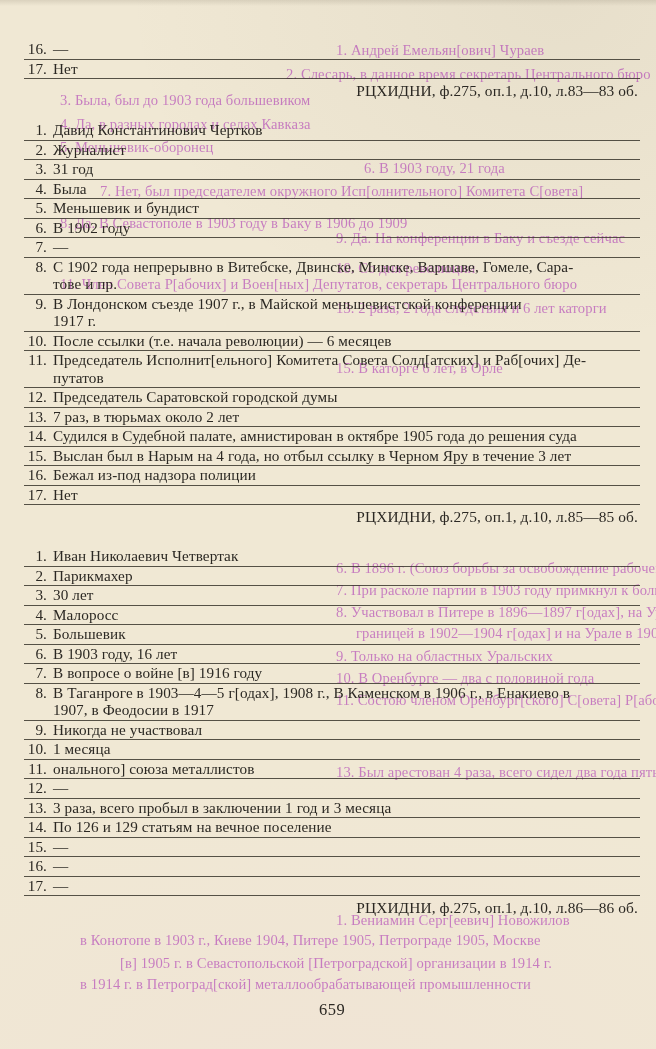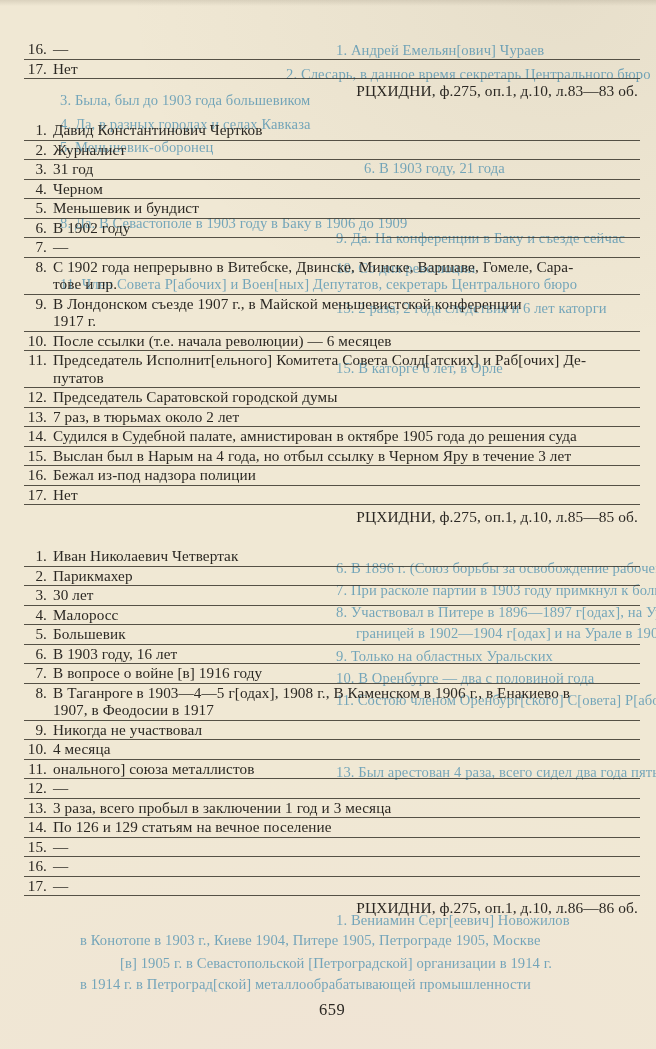--- a/index.html
+++ b/index.html
@@ -20,21 +20,21 @@
       radial-gradient(120% 60% at 85% 0%, rgba(110,100,80,0.07), rgba(0,0,0,0) 55%),
       radial-gradient(140% 50% at 50% 104%, rgba(240,220,215,0.35), rgba(0,0,0,0) 60%);
   }
 
   
   .bleed-layer { position: absolute; inset: 0; pointer-events: none; }
   .bleed {
     position: absolute;
     font-size: 14.6px;
     line-height: 17px;
-    color: #0369a1;
+    color: #a21caf;
     opacity: 0.52;
     filter: blur(0.3px);
     white-space: nowrap;
     letter-spacing: 0.1px;
   }
 
   .content {
     position: relative;
     padding: 40px 0 0 24px;
     width: 616px;
@@ -84,20 +84,21 @@
 
 <div class="paper-shade"></div>
 
 <div class="bleed-layer">
     <div class="bleed" style="left: 336px; top: 42px;">1. Андрей Емельян[ович] Чураев</div>
     <div class="bleed" style="left: 286px; top: 66px;">2. Слесарь, в данное время секретарь Центрального бюро</div>
     <div class="bleed" style="left: 60px; top: 92px;">3. Была, был до 1903 года большевиком</div>
     <div class="bleed" style="left: 60px; top: 116px;">4. Да, в разных городах и селах Кавказа</div>
     <div class="bleed" style="left: 60px; top: 139px;">5. Меньшевик-оборонец</div>
     <div class="bleed" style="left: 336px; top: 160px; margin-left: 28px;">6. В 1903 году, 21 года</div>
+    <div class="bleed" style="left: 100px; top: 183px;">7. Нет, был председателем окружного Исп[олнительного] Комитета С[овета]</div>
     <div class="bleed" style="left: 60px; top: 215px;">8. Да. В Севастополе в 1903 году в Баку в 1906 до 1909</div>
     <div class="bleed" style="left: 336px; top: 230px;">9. Да. На конференции в Баку и съезде сейчас</div>
     <div class="bleed" style="left: 336px; top: 260px;">10. Со дня революции</div>
     <div class="bleed" style="left: 60px; top: 276px;">11. Член Совета Р[абочих] и Воен[ных] Депутатов, секретарь Центрального бюро</div>
     <div class="bleed" style="left: 336px; top: 300px;">13. 2 раза, 2 года следствия и 6 лет каторги</div>
     <div class="bleed" style="left: 336px; top: 360px;">15. В каторге 6 лет, в Орле</div>
     <div class="bleed" style="left: 336px; top: 560px;">6. В 1896 г. (Союз борьбы за освобождение рабочего класса), 20 лет</div>
     <div class="bleed" style="left: 336px; top: 582px;">7. При расколе партии в 1903 году примкнул к большевикам</div>
     <div class="bleed" style="left: 336px; top: 604px;">8. Участвовал в Питере в 1896—1897 г[одах], на Урале в 1898, за</div>
     <div class="bleed" style="left: 356px; top: 625px;">границей в 1902—1904 г[одах] и на Урале в 1904—1907</div>
@@ -147,21 +148,21 @@
   </div>
         <div class="row">
     <span class="num">3.</span>
     <span class="txt">
             <div class="line">31 год</div>
           </span>
   </div>
         <div class="row">
     <span class="num">4.</span>
     <span class="txt">
-            <div class="line">Черном</div>
+            <div class="line">Была</div>
           </span>
   </div>
         <div class="row">
     <span class="num">5.</span>
     <span class="txt">
             <div class="line">Меньшевик и бундист</div>
           </span>
   </div>
         <div class="row">
     <span class="num">6.</span>
@@ -295,21 +296,21 @@
   </div>
         <div class="row">
     <span class="num">9.</span>
     <span class="txt">
             <div class="line">Никогда не участвовал</div>
           </span>
   </div>
         <div class="row">
     <span class="num">10.</span>
     <span class="txt">
-            <div class="line">4 месяца</div>
+            <div class="line">1 месяца</div>
           </span>
   </div>
         <div class="row">
     <span class="num">11.</span>
     <span class="txt">
             <div class="line">онального] союза металлистов</div>
           </span>
   </div>
         <div class="row">
     <span class="num">12.</span>

